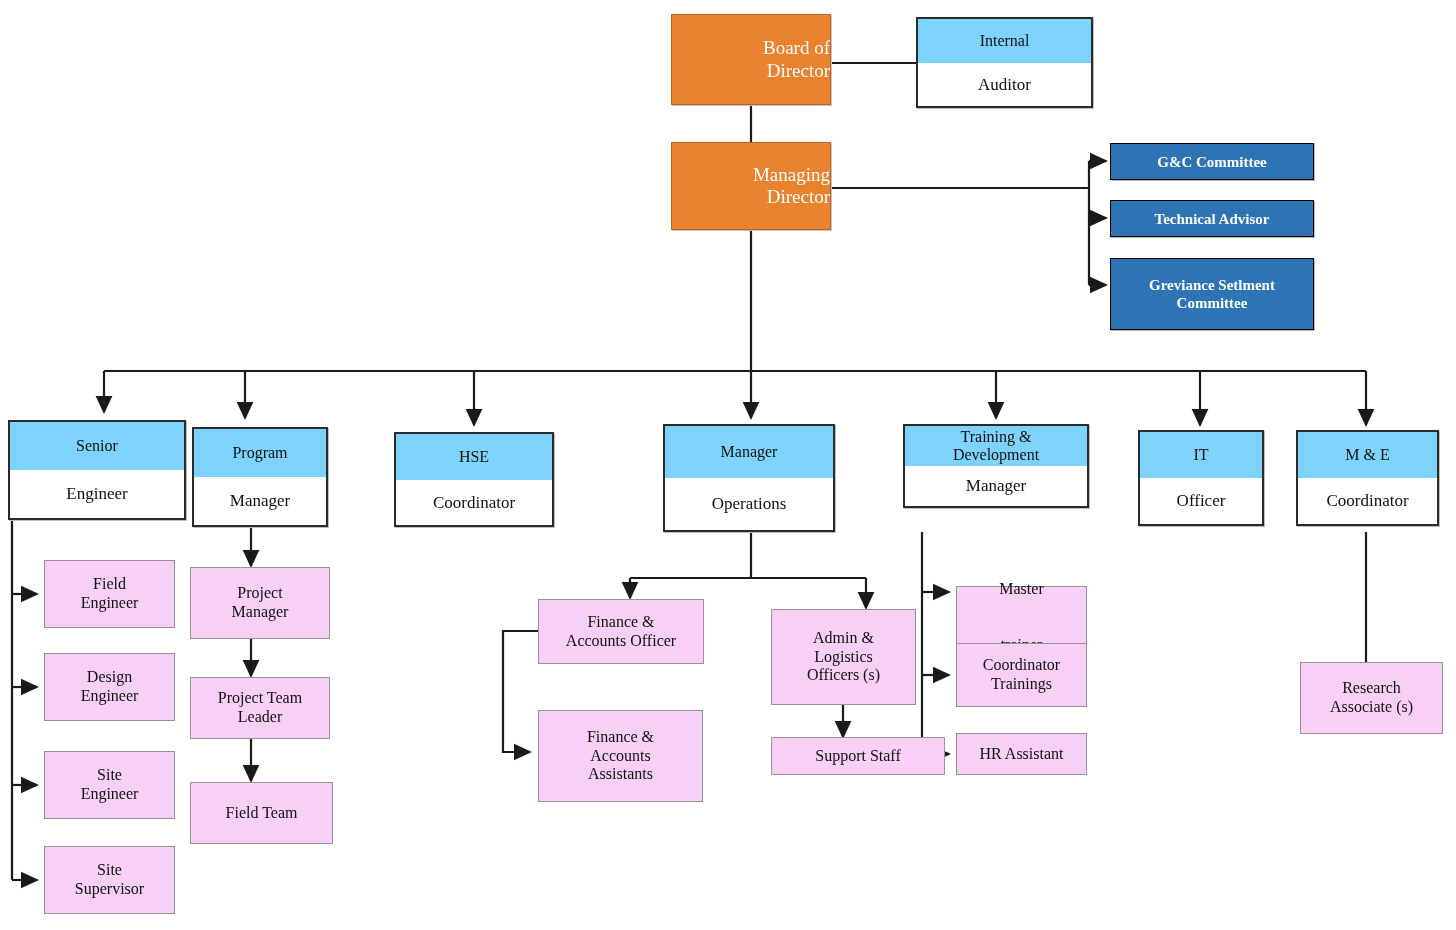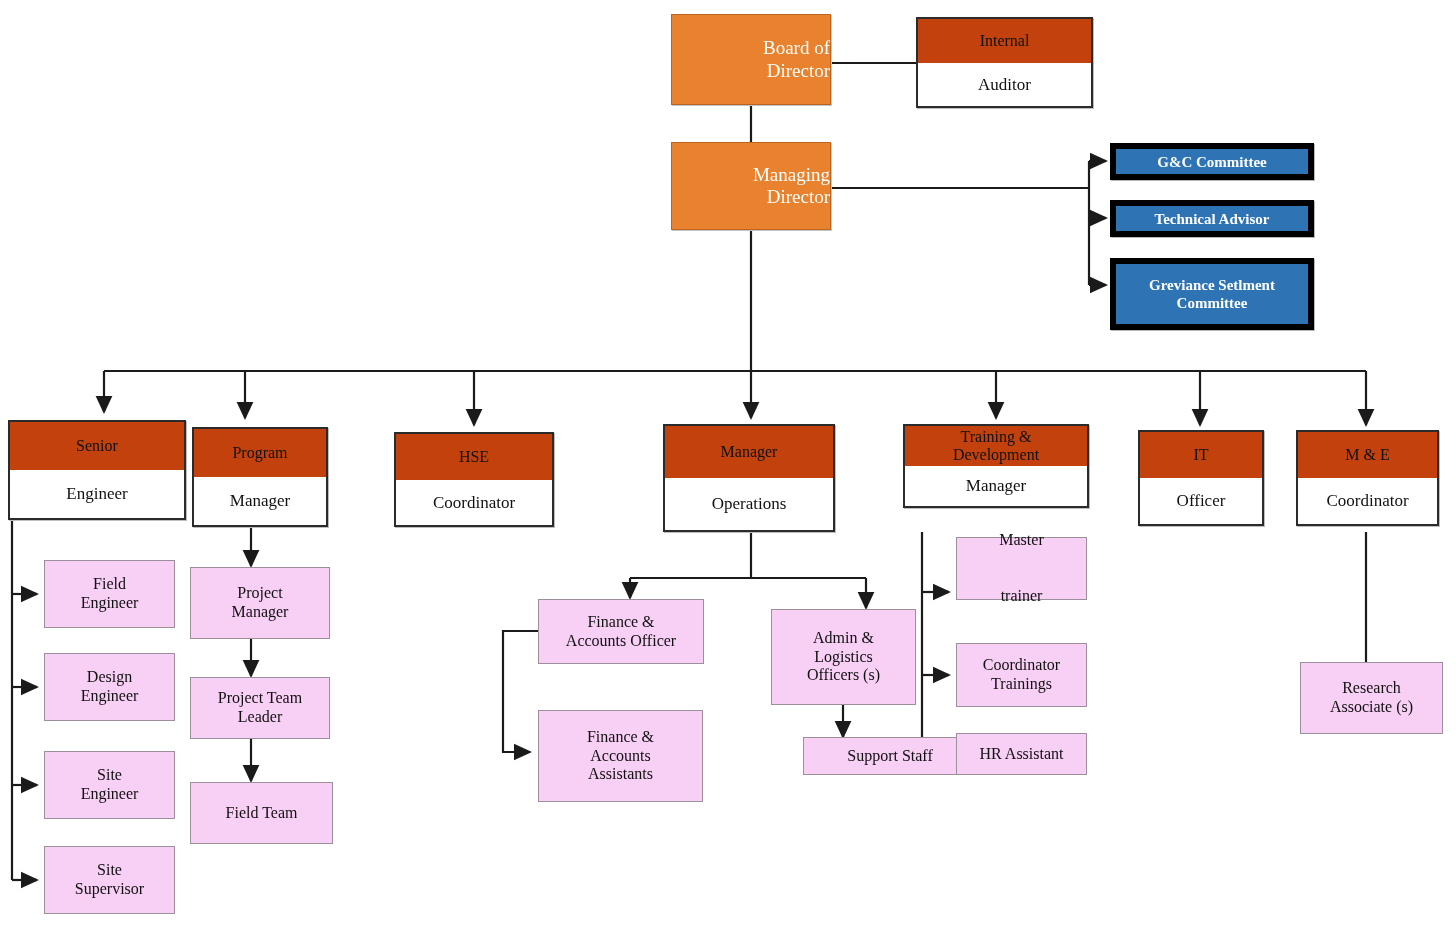--- a/index.html
+++ b/index.html
@@ -38,39 +38,39 @@
     color: #ffffff;
     font-size: 19px;
     line-height: 1.18;
     align-items: flex-end;
     justify-content: center;
     box-shadow: 1px 1px 0 #c4c4c4;
   }
   
   .advisory {
     background: #2E74B5;
-    border: 6px solid #000000;
+    border: 1px solid #000000;
     color: #ffffff;
     font-size: 15px;
     line-height: 1.2;
     align-items: center;
     justify-content: center;
     font-weight: 600;
     box-shadow: 1px 1px 0 #b8b8b8;
   }
   
   .dept {
     background: #ffffff;
     border: 2px solid #2b2b2b;
     padding: 0;
     color: #111111;
     box-shadow: 1px 1px 0 #bdbdbd;
   }
   .dept .head {
-    background: #c2410c;
+    background: #7dd3fc;
     flex: 1 1 50%;
     display: flex;
     align-items: center;
     justify-content: center;
     font-size: 16px;
     line-height: 1.12;
     padding: 0 3px;
   }
   .dept .body {
     background: #ffffff;
@@ -267,25 +267,25 @@
     <span>Accounts</span>
     <span>Assistants</span>
   </div>
 
   <div class="node staff" style="left:771px; top:609px; width:145px; height:96px;">
     <span>Admin &amp;</span>
     <span>Logistics</span>
     <span>Officers (s)</span>
   </div>
 
-  <div class="node staff" style="left:771px; top:737px; width:174px; height:38px;margin-left:32px;">
+  <div class="node staff" style="left:771px; top:737px; width:174px; height:38px;">
     <span>Support Staff</span>
   </div>
 
-  <div class="node staff" style="left:956px; top:537px; width:131px; height:63px;gap:37px;">
+  <div class="node staff" style="left:956px; top:586px; width:131px; height:63px;gap:37px;">
     <span>Master</span>
     <span>trainer</span>
   </div>
 
   <div class="node staff" style="left:956px; top:643px; width:131px; height:64px;">
     <span>Coordinator</span>
     <span>Trainings</span>
   </div>
 
   <div class="node staff" style="left:956px; top:733px; width:131px; height:42px;">

